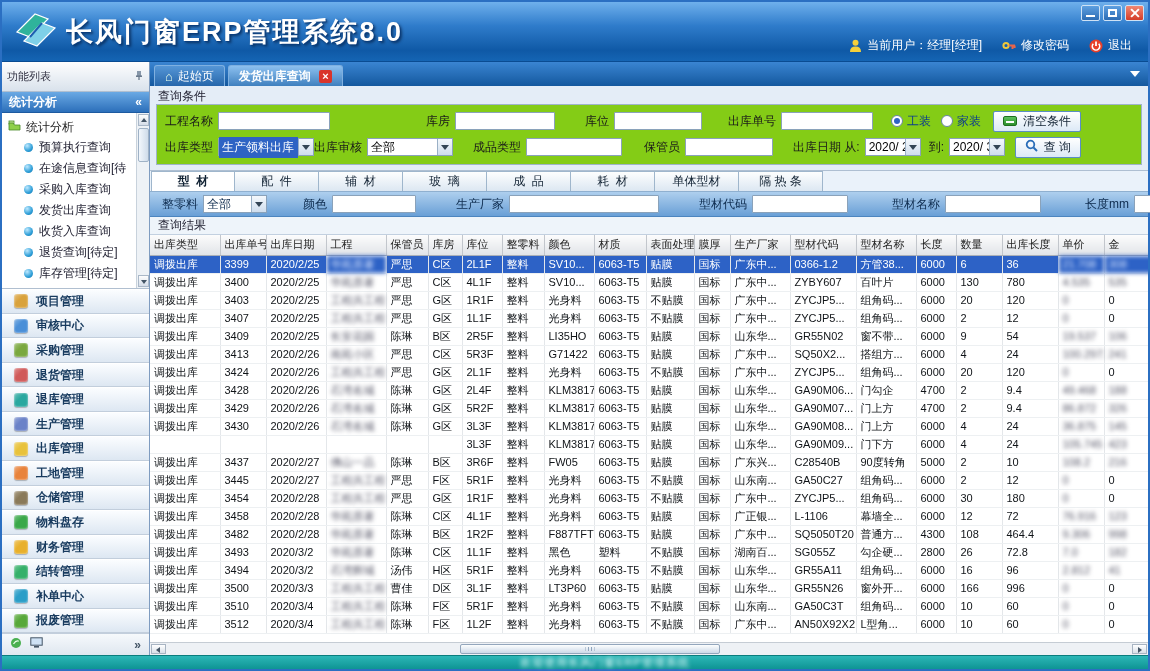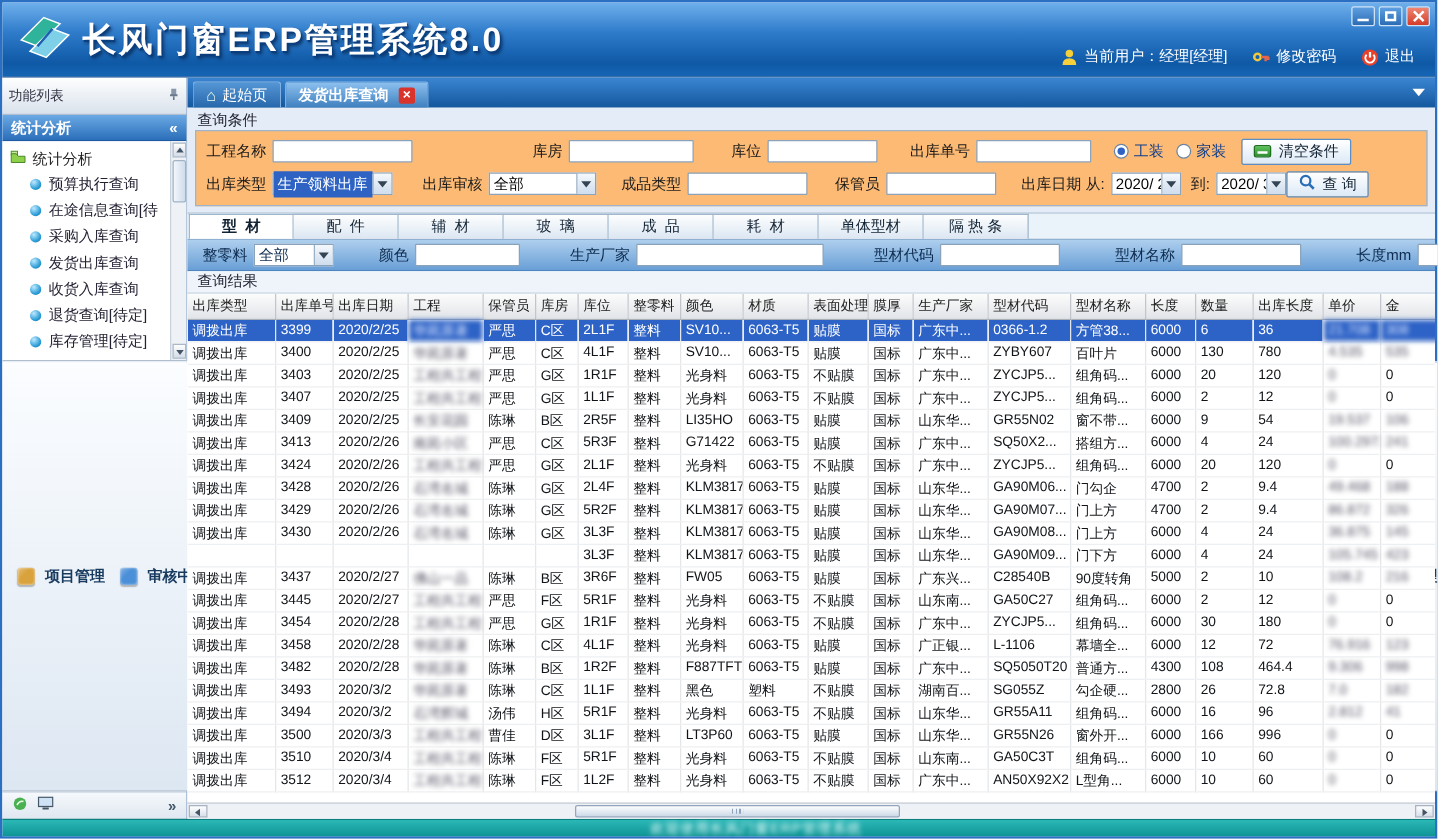--- a/index.html
+++ b/index.html
@@ -33,57 +33,57 @@
 .tree{height:176px;background:#fff;position:relative;padding:4px 15px 0 6px;border-bottom:1px solid #b0bfd0;overflow:hidden;flex-shrink:0}
 .tree-root{display:flex;align-items:center;gap:5px;height:20px;color:#222;cursor:pointer}
 .tree-item{display:flex;align-items:center;gap:6px;height:21px;padding-left:16px;color:#223;cursor:pointer;white-space:nowrap}
 .bullet{width:9px;height:9px;border-radius:50%;background:radial-gradient(circle at 35% 30%,#bfe9ff,#2f9fd8 60%,#1270a8);flex-shrink:0}
 .vscroll{position:absolute;right:0;top:0;bottom:0;width:13px;background:#eef2f6;border-left:1px solid #c8d2dc;display:flex;flex-direction:column;align-items:center}
 .varrow{width:11px;height:12px;background:linear-gradient(#fdfdfd,#d5dde8);border:1px solid #aab8c8;margin-top:1px;position:relative;cursor:pointer}
 .varrow.up::after{content:"";position:absolute;left:2px;top:3px;border-left:3px solid transparent;border-right:3px solid transparent;border-bottom:4px solid #456}
 .varrow.down{margin-top:auto;margin-bottom:1px}
 .varrow.down::after{content:"";position:absolute;left:2px;top:4px;border-left:3px solid transparent;border-right:3px solid transparent;border-top:4px solid #456}
 .vthumb{width:11px;height:34px;background:linear-gradient(90deg,#f2f7fc,#cfdcea);border:1px solid #9fb2c6;border-radius:2px;margin-top:2px;cursor:grab}
-.menu{flex:1;display:flex;min-height:0}
+.menu{flex:1;display:flex;flex-direction:column;min-height:0}
 .menu-item{flex:1;display:flex;align-items:center;gap:8px;padding-left:12px;background:linear-gradient(#fbfdff,#dde7f2);border-bottom:1px solid #c2cedc;border-top:1px solid #fff;font-weight:bold;color:#173a5e;cursor:pointer;white-space:nowrap}
 .mi-icon{width:14px;height:14px;border-radius:3px;box-shadow:inset 0 0 2px rgba(255,255,255,.85),0 1px 1px rgba(0,0,0,.25);flex-shrink:0}
 .side-toolbar{height:22px;background:linear-gradient(#f6f9fc,#dfe7f0);border-top:1px solid #c2cedc;display:flex;align-items:center;gap:8px;padding:0 8px;flex-shrink:0}
 .tool-more{margin-left:auto;color:#456;font-weight:bold;cursor:pointer}
 
 
 .content{flex:1;display:flex;flex-direction:column;min-width:0;background:#fff}
 .tabbar{height:24px;background:linear-gradient(#3a85d2,#14589e);display:flex;align-items:flex-end;gap:3px;padding:0 4px;position:relative;flex-shrink:0}
 .tab{height:21px;display:flex;align-items:center;gap:5px;padding:0 10px;background:linear-gradient(#5596d6,#2767ab);border:1px solid #7fb0e0;border-bottom:none;border-radius:3px 3px 0 0;color:#fff;cursor:pointer;white-space:nowrap}
 .tab.active{background:linear-gradient(#8cc0ef,#3f80bf);font-weight:bold}
 .home-ico{font-size:13px;line-height:1;color:#eaffea}
 .tab-close{color:#fff;background:#d9342b;width:13px;height:13px;border-radius:2px;display:flex;align-items:center;justify-content:center;font-size:11px;line-height:1;margin-left:3px;cursor:pointer}
 .tab-dd{position:absolute;right:8px;top:9px;width:0;height:0;border-left:5px solid transparent;border-right:5px solid transparent;border-top:6px solid #fff;cursor:pointer}
 
 
 .query-area{background:#e4edf7;border-bottom:1px solid #aebfd2;padding:2px 6px 5px;flex-shrink:0}
 .group-title{font-size:12px;color:#223;height:16px;line-height:16px;padding-left:2px}
-.group-box{border:1px solid #9fb4ca;background:#fdba74;padding:5px 8px 6px}
+.group-box{border:1px solid #9fb4ca;background:#84cc16;padding:5px 8px 6px}
 .qrow{display:flex;align-items:center;height:22px}
 .qrow + .qrow{margin-top:4px}
 .qlabel{color:#1a1a1a;margin-right:5px;white-space:nowrap}
 .tinput{height:18px;background:#fff;border:1px solid #8aa2ba;border-radius:1px;flex-shrink:0}
 .combo{height:18px;background:#fff;border:1px solid #8aa2ba;display:flex;align-items:center;flex-shrink:0;cursor:pointer}
 .combo-val{flex:1;padding:2px 3px;white-space:nowrap;overflow:hidden}
 .combo-val.hl{background:#2e63c4;color:#fff}
 .combo-btn{width:15px;height:100%;background:linear-gradient(#f4f8fc,#cfdded);border-left:1px solid #9ab0c6;position:relative}
 .combo-btn::after{content:"";position:absolute;left:3px;top:6px;border-left:4px solid transparent;border-right:4px solid transparent;border-top:5px solid #345}
 .radio-wrap{display:flex;align-items:center;gap:4px;margin-left:18px}
 .radio{width:12px;height:12px;border-radius:50%;border:1px solid #6a85a2;background:#fff;position:relative;cursor:pointer;flex-shrink:0}
 .radio.checked::after{content:"";position:absolute;left:2px;top:2px;right:2px;bottom:2px;border-radius:50%;background:#2e63c4}
 .radio-label{color:#0c3c8c;margin-right:6px}
 .btn{height:21px;border:1px solid #5a8ec4;border-radius:2px;background:linear-gradient(#ffffff,#dce9f6);display:flex;align-items:center;gap:6px;padding:0 9px;color:#123;cursor:pointer;white-space:nowrap}
 .btn.right{margin-left:auto;margin-right:52px}
 .clear-ico{width:14px;height:10px;background:linear-gradient(#5cc25c,#2e8f2e);border:1px solid #1e6f1e;border-radius:2px;position:relative}
 .clear-ico::after{content:"";position:absolute;left:2px;right:2px;top:4px;height:2px;background:#fff}
-.ml96{margin-left:96px}.ml36{margin-left:36px}.ml30{margin-left:30px}.ml26{margin-left:26px}.ml24{margin-left:24px}.ml22{margin-left:22px}.ml20{margin-left:20px}.ml8{margin-left:8px}.ml40{margin-left:40px}.ml44{margin-left:44px}
+.ml96{margin-left:96px}.ml36{margin-left:36px}.ml30{margin-left:30px}.ml26{margin-left:26px}.ml24{}.ml22{margin-left:22px}.ml20{margin-left:20px}.ml8{margin-left:8px}.ml40{margin-left:40px}.ml44{margin-left:44px}
 .w112{width:112px}.w100{width:100px}.w96{width:96px}.w92{width:92px}.w88{width:88px}.w86{width:86px}.w84{width:84px}.w76{width:56px}.w70{width:70px}.w64{width:64px}.w150{width:150px}
 
 
 .material-tabs{height:21px;display:flex;background:#eaf2fa;border-bottom:1px solid #8fb0d0;flex-shrink:0;padding-left:1px}
 .mtab{width:84px;display:flex;align-items:center;justify-content:center;border:1px solid #9fb6cc;border-left:none;border-bottom:none;background:linear-gradient(#fdfefe,#dce7f2);color:#123;cursor:pointer;white-space:pre}
 .mtab:first-child{border-left:1px solid #9fb6cc}
 .mtab.active{background:#fff;font-weight:bold}
 
 
 .subfilter{height:25px;background:linear-gradient(#aecfee,#699fd6);border-bottom:1px solid #4c85bf;display:flex;align-items:center;padding:0 12px;flex-shrink:0;color:#0d2b4e}

